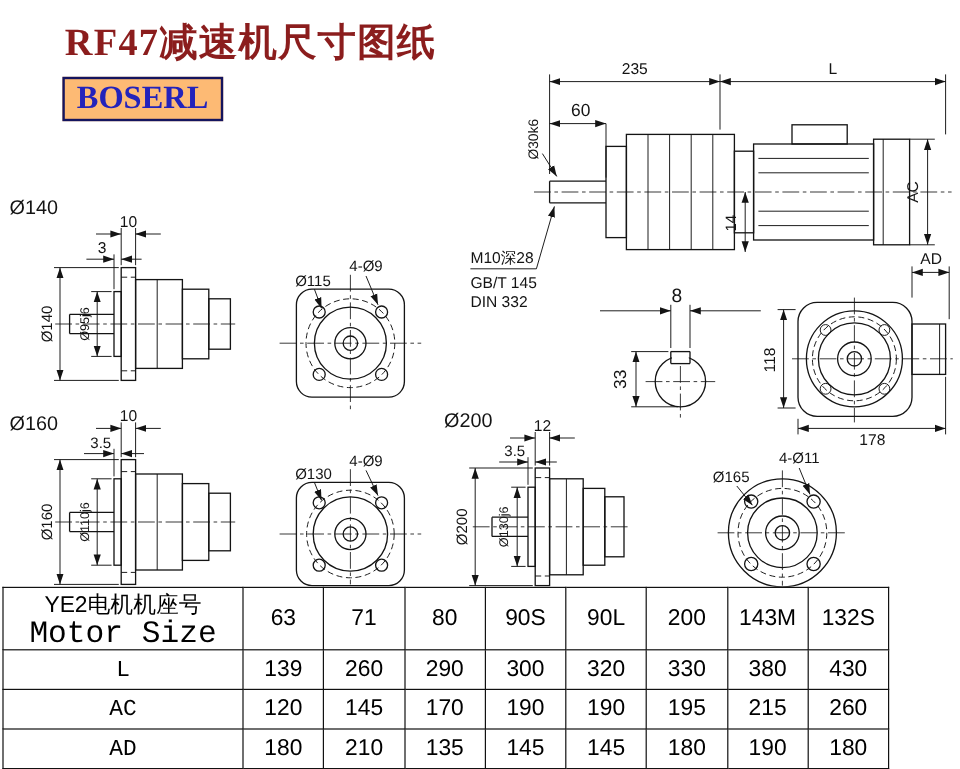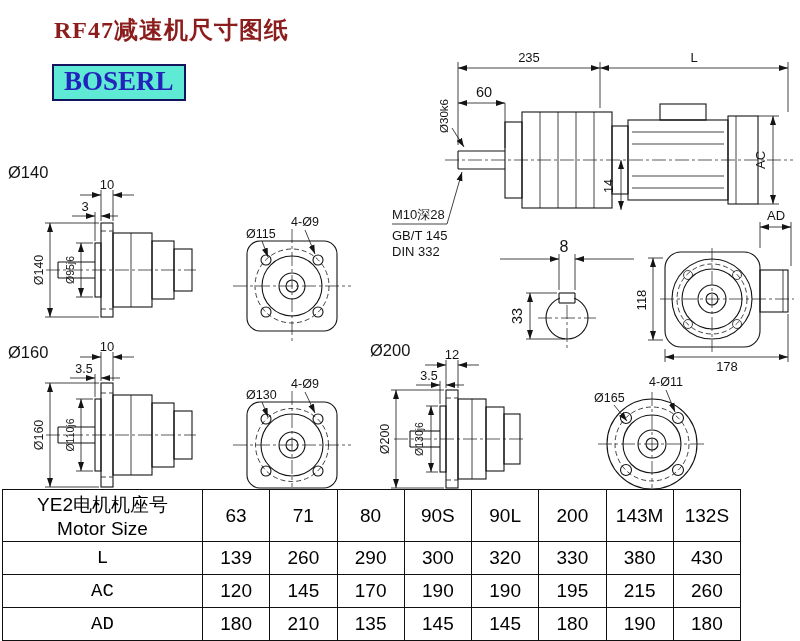--- a/index.html
+++ b/index.html
@@ -4,27 +4,27 @@
 <style>
   * { box-sizing: border-box; }
   html,body { margin:0; padding:0; }
   body {
     width:800px; height:641px; position:relative; overflow:hidden;
     background:#ffffff; font-family:"Liberation Sans", sans-serif;
   }
   .page-title {
     position:absolute; left:54px; top:14px;
     font-family:"Liberation Serif", serif; font-weight:bold;
-    font-size:24px; color:#8b1d1d; letter-spacing:1px;
+    font-size:32px; color:#8b1d1d; letter-spacing:1px;
   }
   .brand-box {
     position:absolute; left:52px; top:64px;
     border:2px solid #14145e; padding:0 10px 2px 10px;
     font-family:"Liberation Serif", serif; font-weight:bold;
-    font-size:27px; color:#2323bb; background:#5eead4;
+    font-size:27px; color:#2323bb; background:#fdba74;
   }
   svg.drawing { position:absolute; left:0; top:0; }
   svg text { fill:#141414; font-family:"Liberation Sans", sans-serif; }
   .ln   { stroke:#141414; stroke-width:1.1; fill:none; }
   .thin { stroke:#141414; stroke-width:0.8; fill:none; }
   .dash { stroke:#141414; stroke-width:0.8; fill:none; stroke-dasharray:5 3; }
   .cl   { stroke:#141414; stroke-width:0.7; fill:none; stroke-dasharray:14 3 3 3; }
   .t10{font-size:10.5px}.t11{font-size:11.5px}.t12{font-size:12.5px}
   .t13{font-size:13px}.t14{font-size:14.5px}.t15{font-size:16px}
   .vt{font-size:16.5px}
@@ -32,21 +32,21 @@
     position:absolute; left:2px; top:489px; width:739px;
     border-collapse:collapse; table-layout:fixed; background:#fff;
   }
   table.dim-table td {
     border:1px solid #111; text-align:center; vertical-align:middle;
     font-size:19px; color:#000; padding:0; height:33px;
   }
   table.dim-table tr.hdr td { height:52px; }
   .col-label { width:200px; }
   .hcn { font-size:19px; line-height:25px; }
-  .hen { font-family:Liberation Sans, sans-serif; font-size:19px; line-height:23px; }
+  .hen { font-family:Liberation Mono, monospace; font-size:26px; line-height:23px; }
   .mono { font-family:"Liberation Mono", monospace; }
 </style>
 </head>
 <body>
 
 <div class="page-title">RF47减速机尺寸图纸</div>
 <div class="brand-box">BOSERL</div>
 
 <svg class="drawing" width="800" height="492" viewBox="0 0 800 492">
   <defs>

